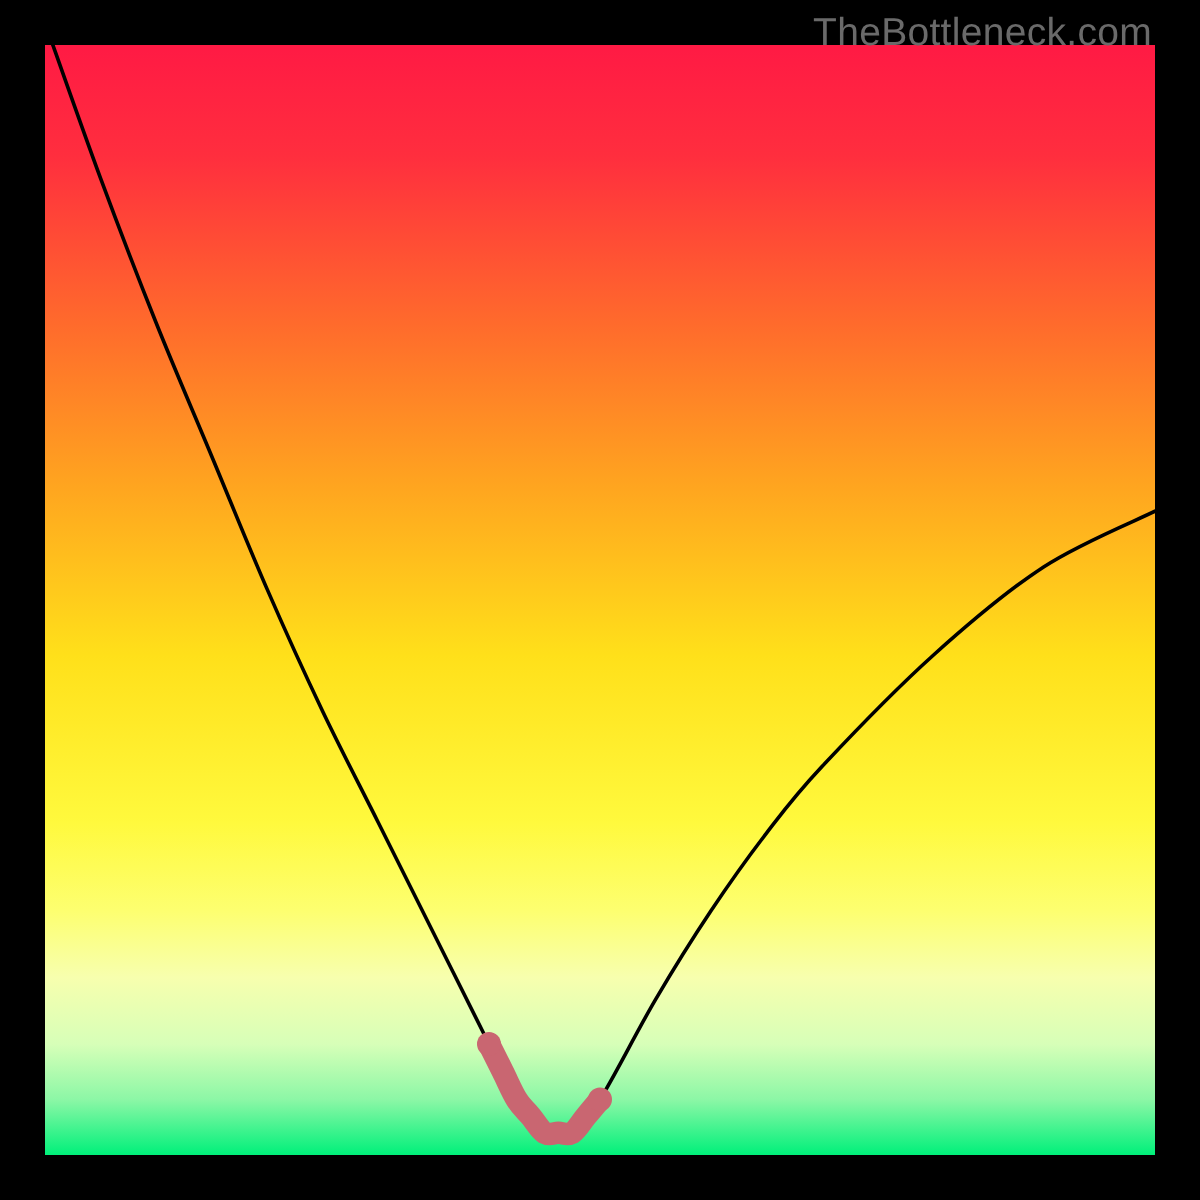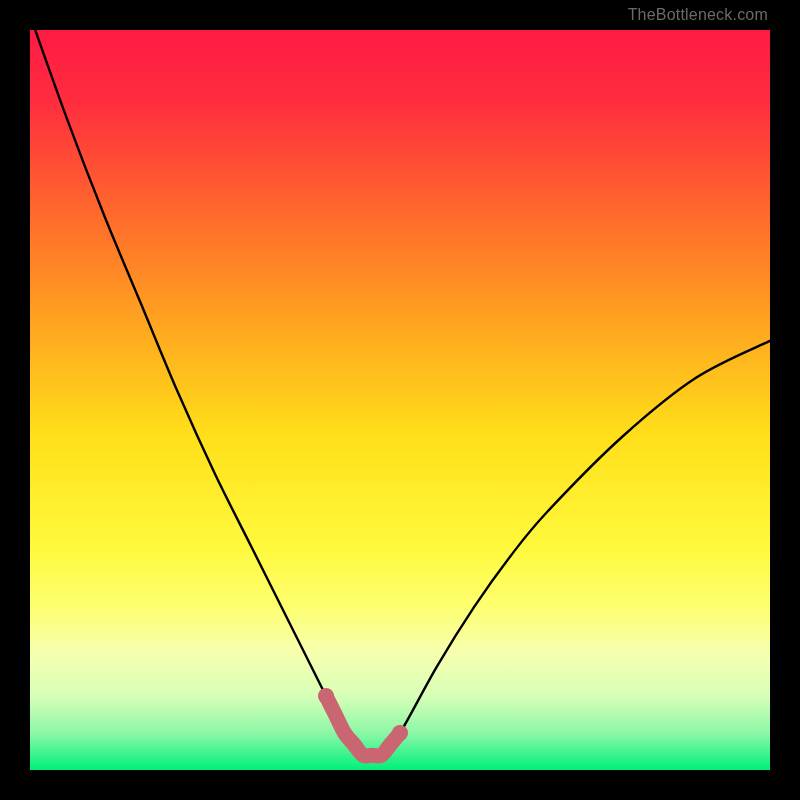--- a/index.html
+++ b/index.html
@@ -33,21 +33,21 @@
     position: absolute;
     inset: 0;
     width: 100%;
     height: 100%;
   }
   .watermark {
     position: absolute;
     top: 6px;
     right: 32px;
     color: #6a6a6a;
-    font-size: 16px;
+    font-size: 26px;
     letter-spacing: 0.2px;
     font-weight: 500;
     user-select: none;
   }
 </style>
 </head>
 <body>
 
 <div class="frame">
 

